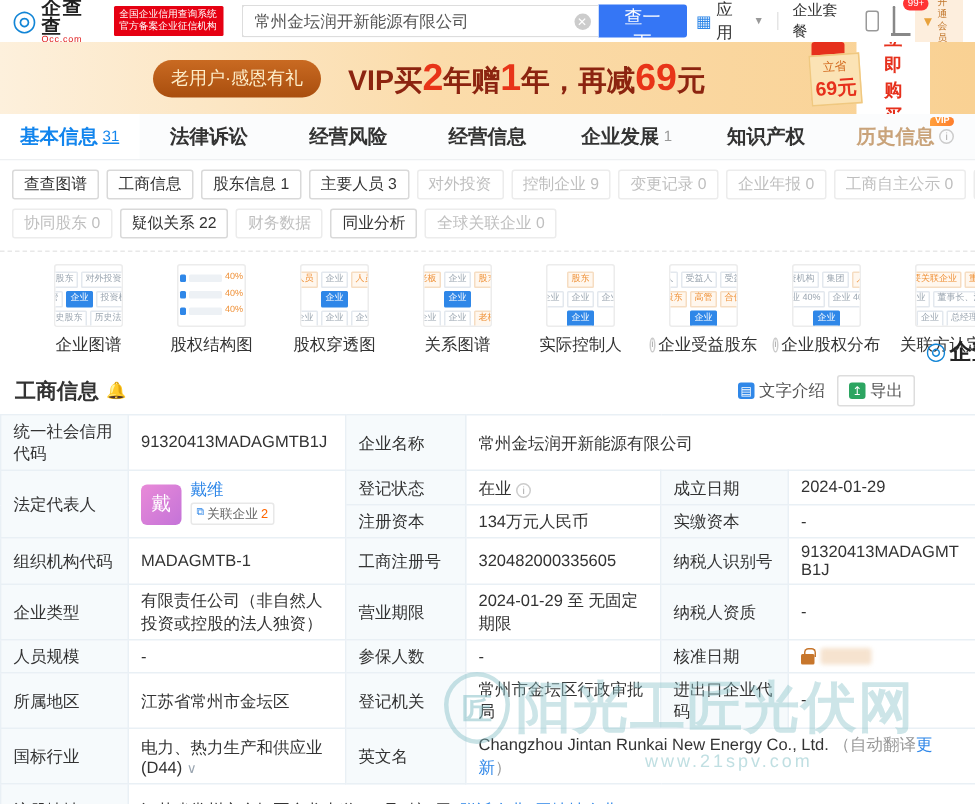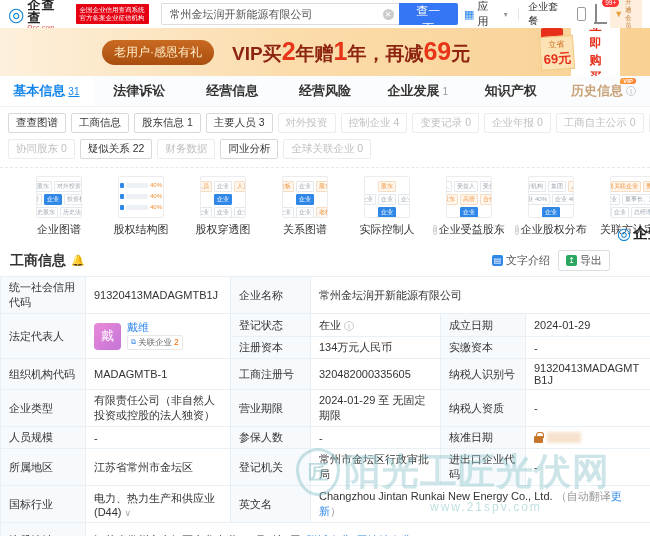--- a/index.html
+++ b/index.html
@@ -175,24 +175,24 @@
 
   <div class="tabs">
       <div class="tab active">
         <span>基本信息</span>
         <span class="cnt">31</span>
       </div>
       <div class="tab">
         <span>法律诉讼</span>
       </div>
       <div class="tab">
+        <span>经营风险</span>
+      </div>
+      <div class="tab">
         <span>经营信息</span>
-      </div>
-      <div class="tab">
-        <span>经营风险</span>
       </div>
       <div class="tab">
         <span>企业发展</span>
         <span class="cnt">1</span>
       </div>
       <div class="tab">
         <span>知识产权</span>
       </div>
       <div class="tab history">
         <span>历史信息</span>
@@ -201,21 +201,21 @@
       </div>
     </div>
 
   <div class="subnav">
     <div class="pill-row">
         <span class="pill">查查图谱</span>
         <span class="pill">工商信息</span>
         <span class="pill">股东信息 1</span>
         <span class="pill">主要人员 3</span>
         <span class="pill off">对外投资</span>
-        <span class="pill off">控制企业 4</span>
+        <span class="pill off">控制企业 9</span>
         <span class="pill off">变更记录 0</span>
         <span class="pill off">企业年报 0</span>
         <span class="pill off">工商自主公示 0</span>
         <span class="pill off">分支机构 0</span>
       </div>
     <div class="pill-row">
         <span class="pill off">协同股东 0</span>
         <span class="pill">疑似关系 22</span>
         <span class="pill off">财务数据</span>
         <span class="pill">同业分析</span>

